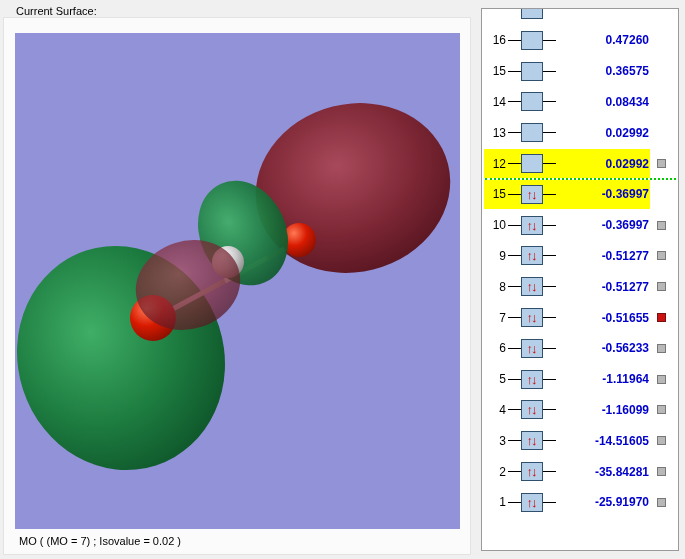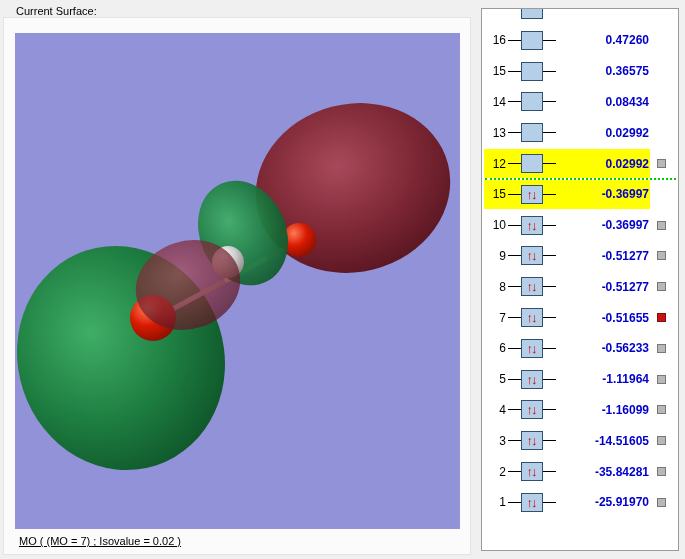--- a/index.html
+++ b/index.html
@@ -11,21 +11,21 @@
   }
   .surface-label { position:absolute; left:16px; top:5px; font-size:11px; }
   .left-panel {
     position:absolute; left:3px; top:17px; width:468px; height:538px;
     background:#fbfbfb; border:1px solid #e3e3e3; box-sizing:border-box;
   }
   .viewport {
     position:absolute; left:11px; top:15px; width:445px; height:496px;
     background:var(--viewport-bg, #9192d8);
   }
-  .caption { position:absolute; left:15px; top:517px; font-size:11px;text-decoration:underline; }
+  .caption { position:absolute; left:15px; top:517px; font-size:11px; }
 
   .mo-panel {
     position:absolute; left:481px; top:8px; width:198px; height:543px;
     background:#ffffff; border:1px solid #9a9a9a; box-sizing:border-box;
     overflow:hidden;
     padding-left:24px;
   }
   .rows { position:absolute; left:0; top:16px; right:0; }
   .mo-row { position:relative; height:30.8px; display:flex; align-items:center; }
   .hlbg { display:none; }

